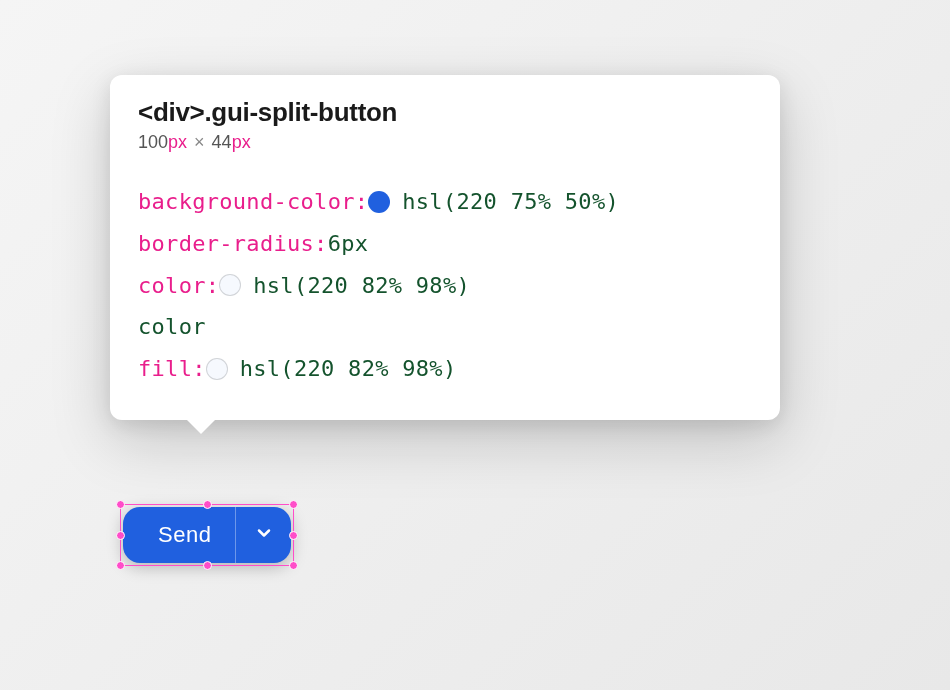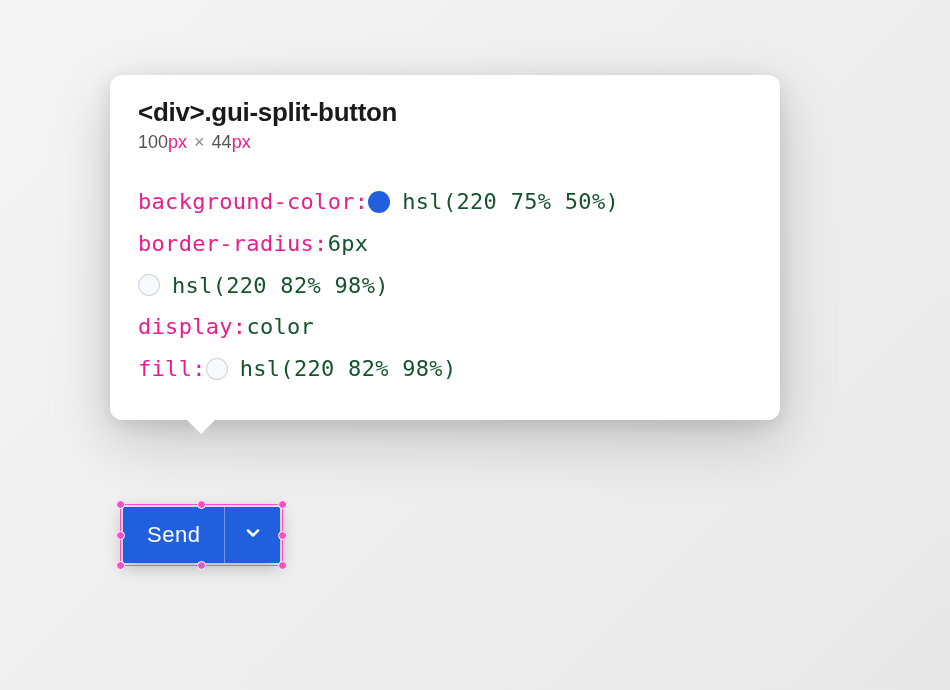--- a/index.html
+++ b/index.html
@@ -98,24 +98,25 @@
 
     
     .split-button-wrap {
       position: absolute;
       top: 507px;
       left: 123px;
     }
     .split-button {
       display: flex;
       background: hsl(220, 75%, 50%);
-      border-radius: 0;
+      border-radius: 17px;
       overflow: hidden;
       box-shadow: 0 4px 16px rgba(0,0,0,0.25);
       position: relative;
+      padding-left: 11px;
     }
     .split-primary {
       color: #fff;
       font-size: 22px;
       font-weight: 500;
       padding: 15px 24px 15px 24px;
       display: flex;
       align-items: center;
       justify-content: center;
       letter-spacing: 0.5px;
@@ -179,27 +180,27 @@
         <span>hsl(220 75% 50%)</span>
       </span>
     </div>
     <div class="prop-row">
       <span><span class="prop-name">border-radius</span><span class="prop-colon">:</span></span>
       <span class="prop-value-wrap">
         <span>6px</span>
       </span>
     </div>
     <div class="prop-row">
+      <span><span class="prop-name">color</span><span class="prop-colon">:</span></span>
       <span class="prop-value-wrap">
         <span class="swatch swatch-light"></span>
         <span>hsl(220 82% 98%)</span>
       </span>
     </div>
     <div class="prop-row">
-      <span><span class="prop-name">display</span><span class="prop-colon">:</span></span>
       <span class="prop-value-wrap">
         <span>color</span>
       </span>
     </div>
     <div class="prop-row">
       <span><span class="prop-name">fill</span><span class="prop-colon">:</span></span>
       <span class="prop-value-wrap">
         <span class="swatch swatch-light"></span>
         <span>hsl(220 82% 98%)</span>
       </span>

